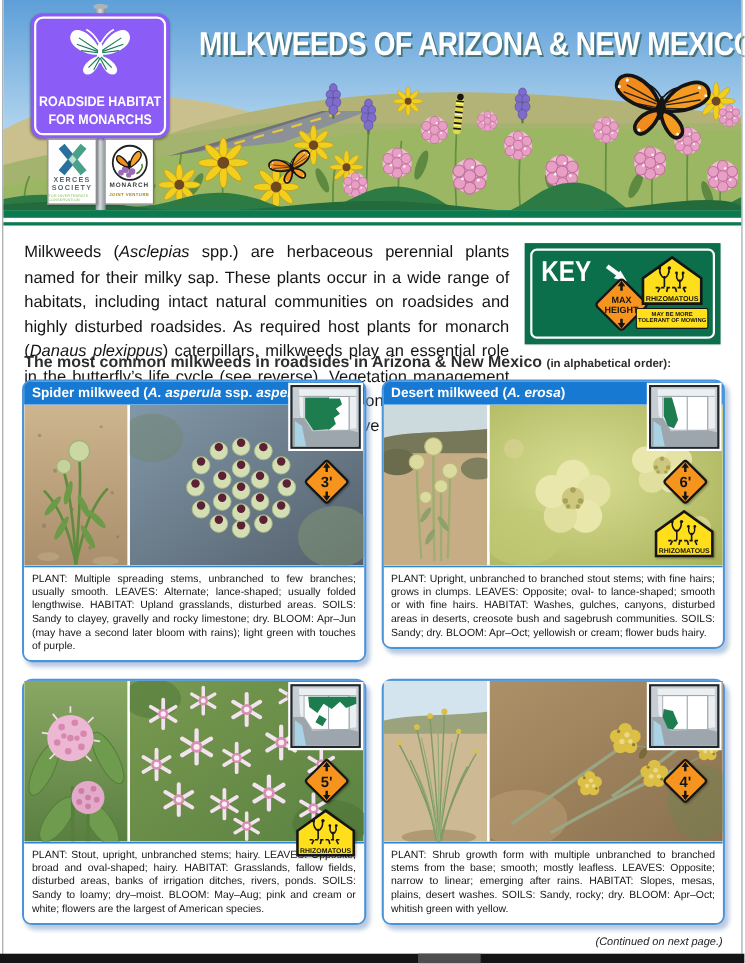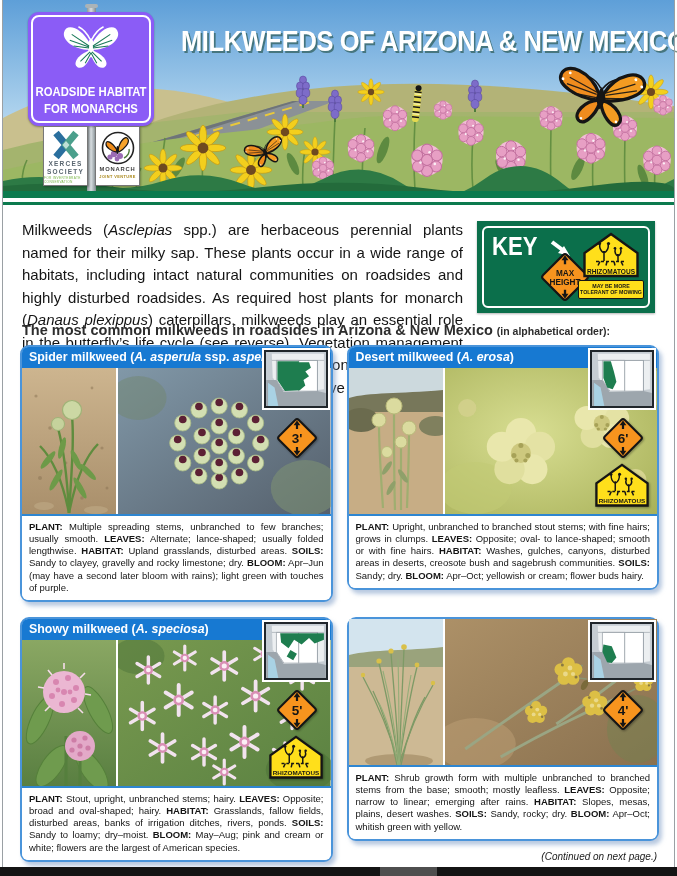--- a/index.html
+++ b/index.html
@@ -68,21 +68,21 @@
   .photo svg{width:100%;height:100%;display:block}
   .map-inset{position:absolute;top:3px;right:3px;width:64px;height:58px;border:2px solid #20262b;
     box-shadow:0 0 0 2px #fff;background:#c6cdd3;z-index:6}
   .map-inset svg{display:block;width:100%;height:100%}
   .badge-mh{position:absolute;right:10px;top:67px;width:48px;height:48px;z-index:6;
     filter:drop-shadow(1px 1px 1px rgba(0,0,0,.35))}
   .badge-rh{position:absolute;right:7px;top:116px;width:56px;z-index:6;
     filter:drop-shadow(1px 1px 1px rgba(0,0,0,.35))}
   .card-desc{padding:5px 7px 6px;font-size:9.5px;line-height:1.28;text-align:justify;color:#141414;
     border-top:2px solid #2e86d1;border-radius:0 0 6px 6px;background:#fff}
-  .card-desc b{font-weight:bold}
+  .card-desc b{font-weight:normal}
 
   
   .footer-note{position:absolute;top:851px;right:20px;font-size:10px;font-style:italic;color:#222}
   .bottom-bar{position:absolute;bottom:0;left:0;width:677px;height:9px;background:#141414;z-index:40}
   .scroll-thumb{position:absolute;left:380px;top:0;width:57px;height:9px;background:#4e4e4e}
 </style>
 </head>
 <body>
 
 <div class="page">
@@ -545,21 +545,20 @@
             <circle cx="26.5" cy="11.6" r="1.6"></circle>
             <circle cx="33" cy="16.2" r="1.3"></circle>
             <circle cx="39" cy="16.2" r="1.3"></circle>
           </g>
         <text x="29" y="41.5" text-anchor="middle" font-size="6.4" font-weight="bold" fill="#151515" textLength="48" lengthAdjust="spacingAndGlyphs">RHIZOMATOUS</text>
       </svg>
       <p class="card-desc"><b>PLANT:</b><span> Upright, unbranched to branched stout stems; with fine hairs; grows in clumps. </span><b>LEAVES:</b><span> Opposite; oval- to lance-shaped; smooth or with fine hairs. </span><b>HABITAT:</b><span> Washes, gulches, canyons, disturbed areas in deserts, creosote bush and sagebrush communities. </span><b>SOILS:</b><span> Sandy; dry. </span><b>BLOOM:</b><span> Apr–Oct; yellowish or cream; flower buds hairy.</span></p>
     </article>
 
     <article class="card">
-      <div class="card-header"><span>Showy milkweed (</span><span class="it">A. speciosa</span><span>)</span></div>
       <div class="photos">
         <span class="photo left">
           <svg viewBox="0 0 94 146" preserveAspectRatio="none">
             <defs>
                 <linearGradient id="c3l" x1="0" y1="0" x2="0" y2="1">
                   <stop offset="0" stop-color="#8aa763"></stop>
                   <stop offset="1" stop-color="#597f41"></stop>
                 </linearGradient>
               </defs>
             <rect width="94" height="146" fill="url(#c3l)"></rect>

